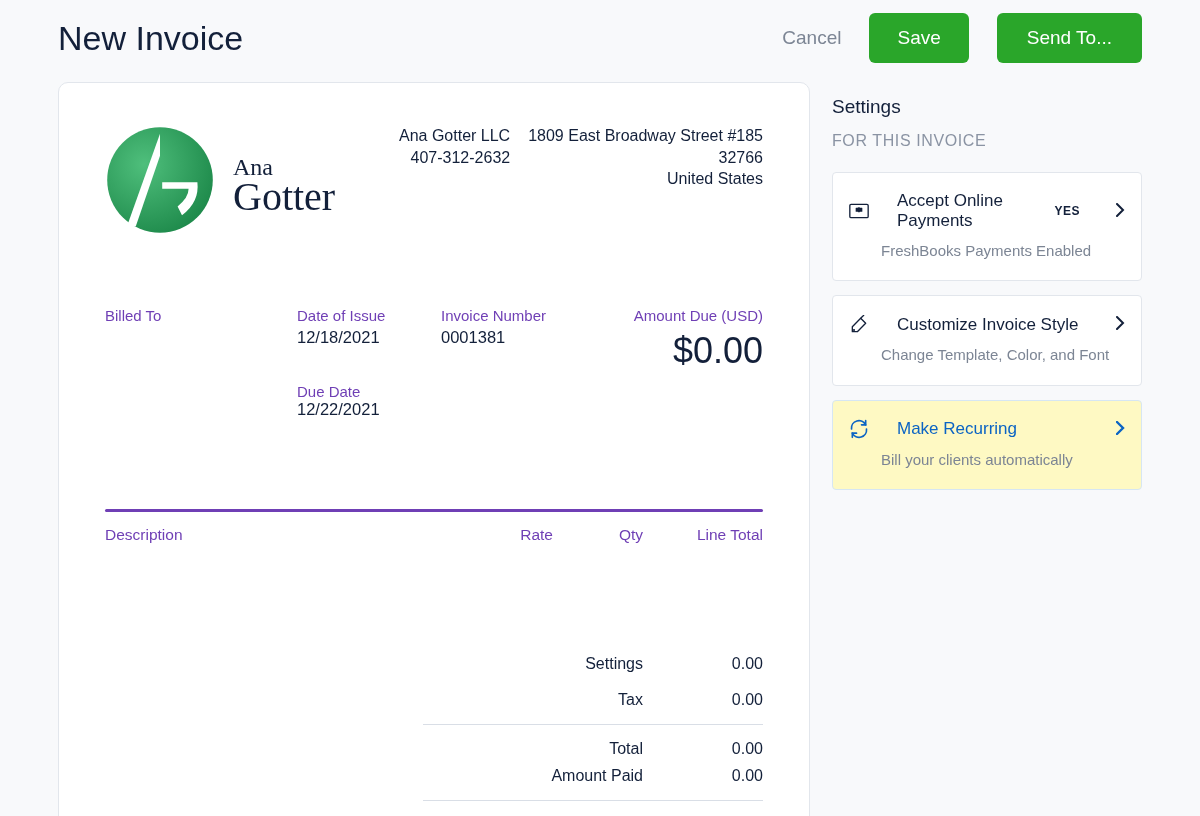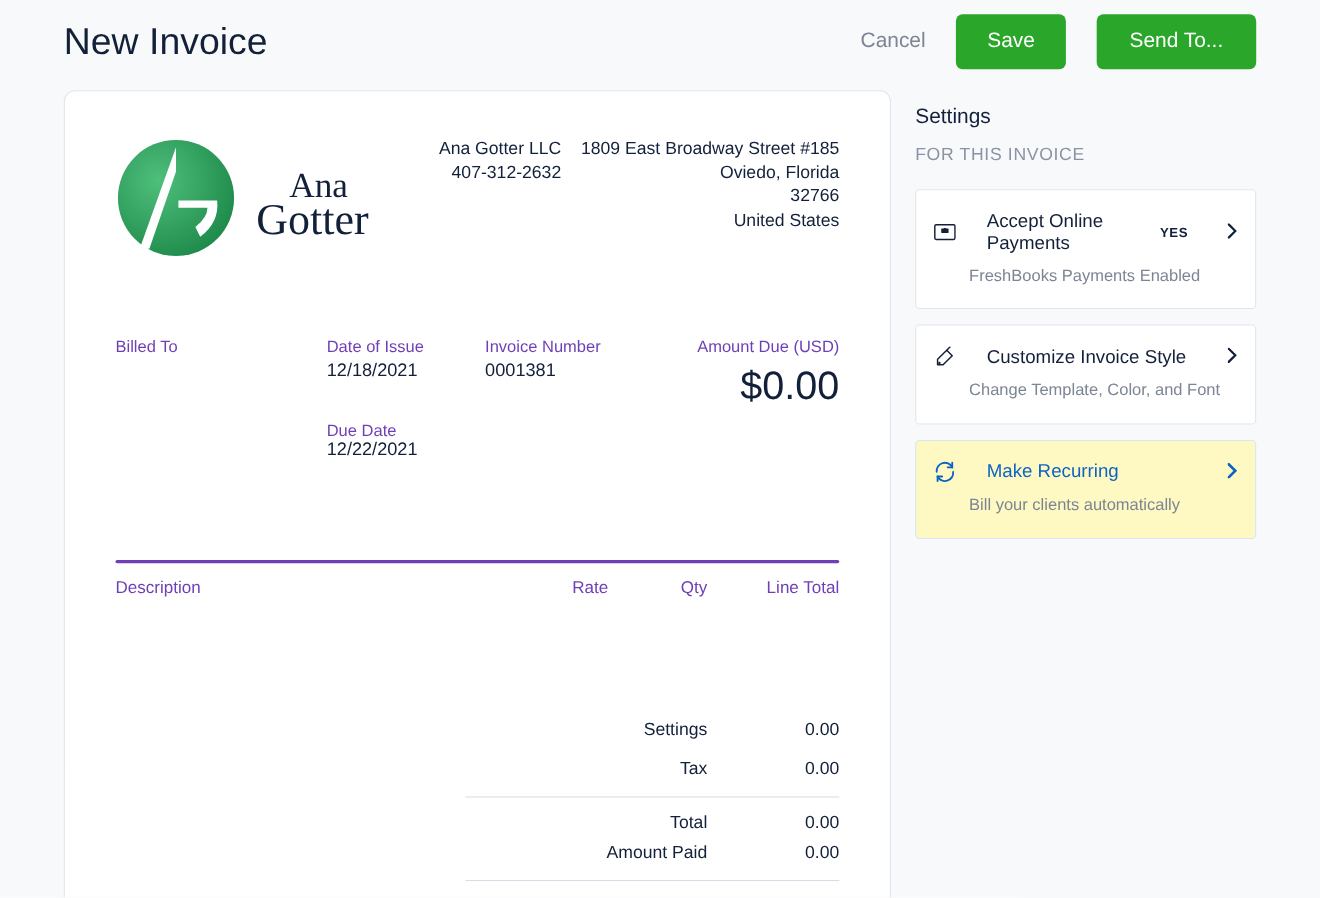--- a/index.html
+++ b/index.html
@@ -234,21 +234,21 @@
   }
   .pay-row svg { flex-shrink:0; }
   .logo-svg { display:block; }
   .script-name {
     font-family: "Brush Script MT", "Segoe Script", cursive;
     font-size: 40px;
     color: #13203a;
     line-height: 0.9;
     transform: translateY(6px);
   }
-  .script-name .first { font-size: 32px; display:block; margin-left:30px; }
+  .script-name .first { font-size: 24px; display:block; }
 </style>
 </head>
 <body>
 
 <div class="page">
   <div class="topbar">
     <div class="page-title">New Invoice</div>
     <div class="top-actions">
       <span class="cancel-link">Cancel</span>
       <button class="btn-green">Save</button>
@@ -276,21 +276,20 @@
             <span class="first">Ana</span>
             <span>Gotter</span>
           </div>
         </div>
         <div class="company-block">
           <div>Ana Gotter LLC</div>
           <div>407-312-2632</div>
         </div>
         <div class="address-block">
           <div>1809 East Broadway Street #185</div>
-          <div>Oviedo, Florida</div>
           <div>32766</div>
           <div>United States</div>
         </div>
       </div>
 
       <div class="meta-row">
         <div class="meta-col billed">
           <div class="meta-label">Billed To</div>
         </div>
         <div class="meta-col dates">

